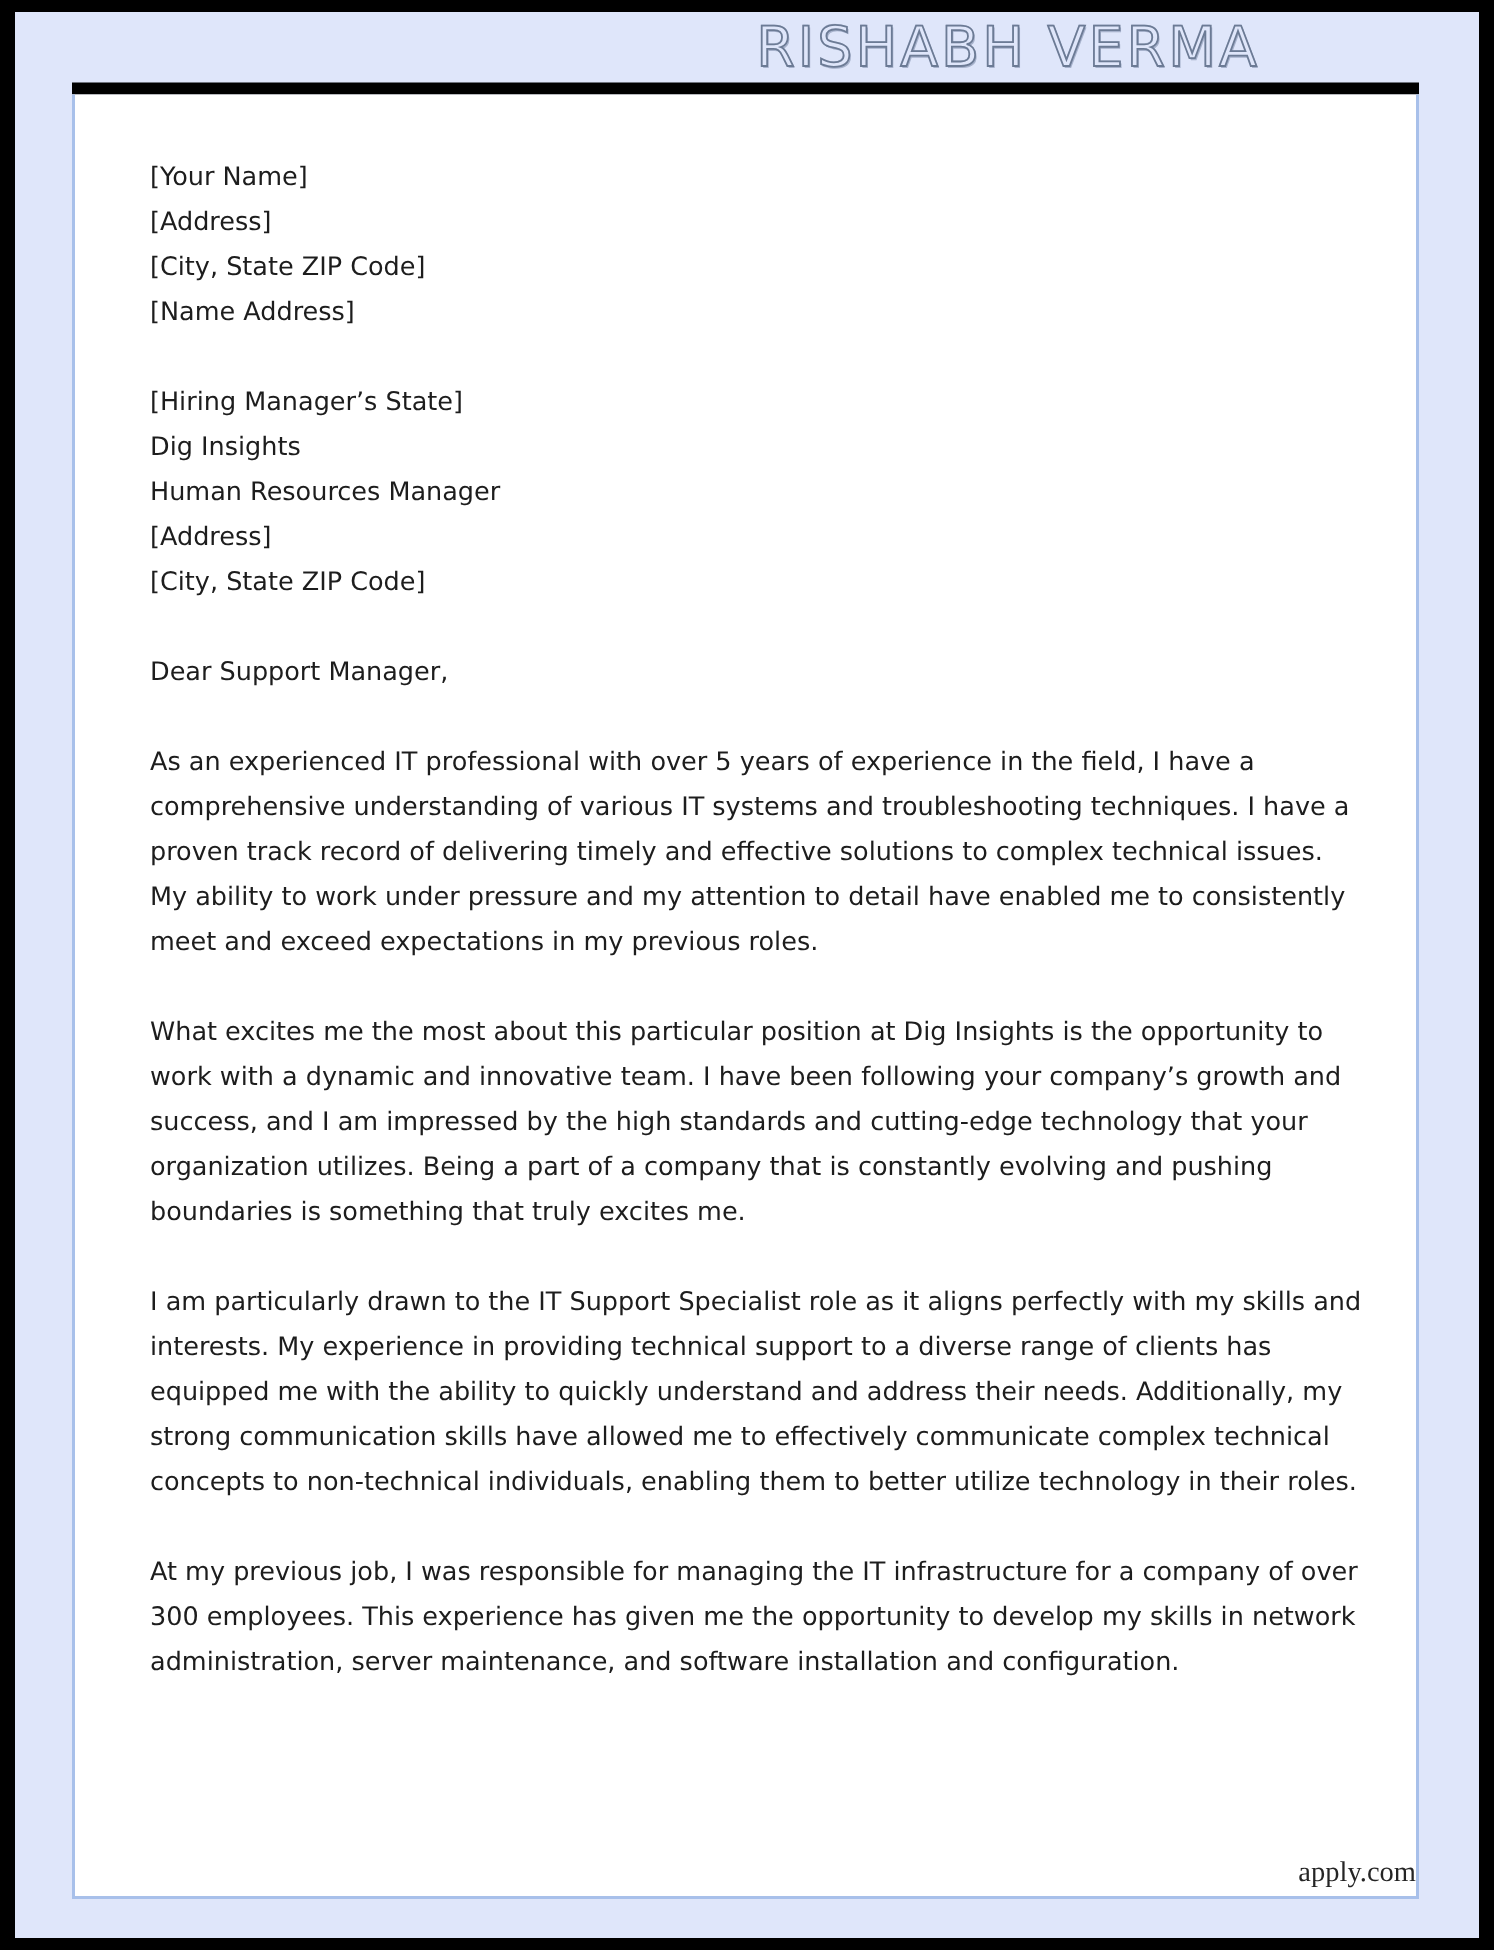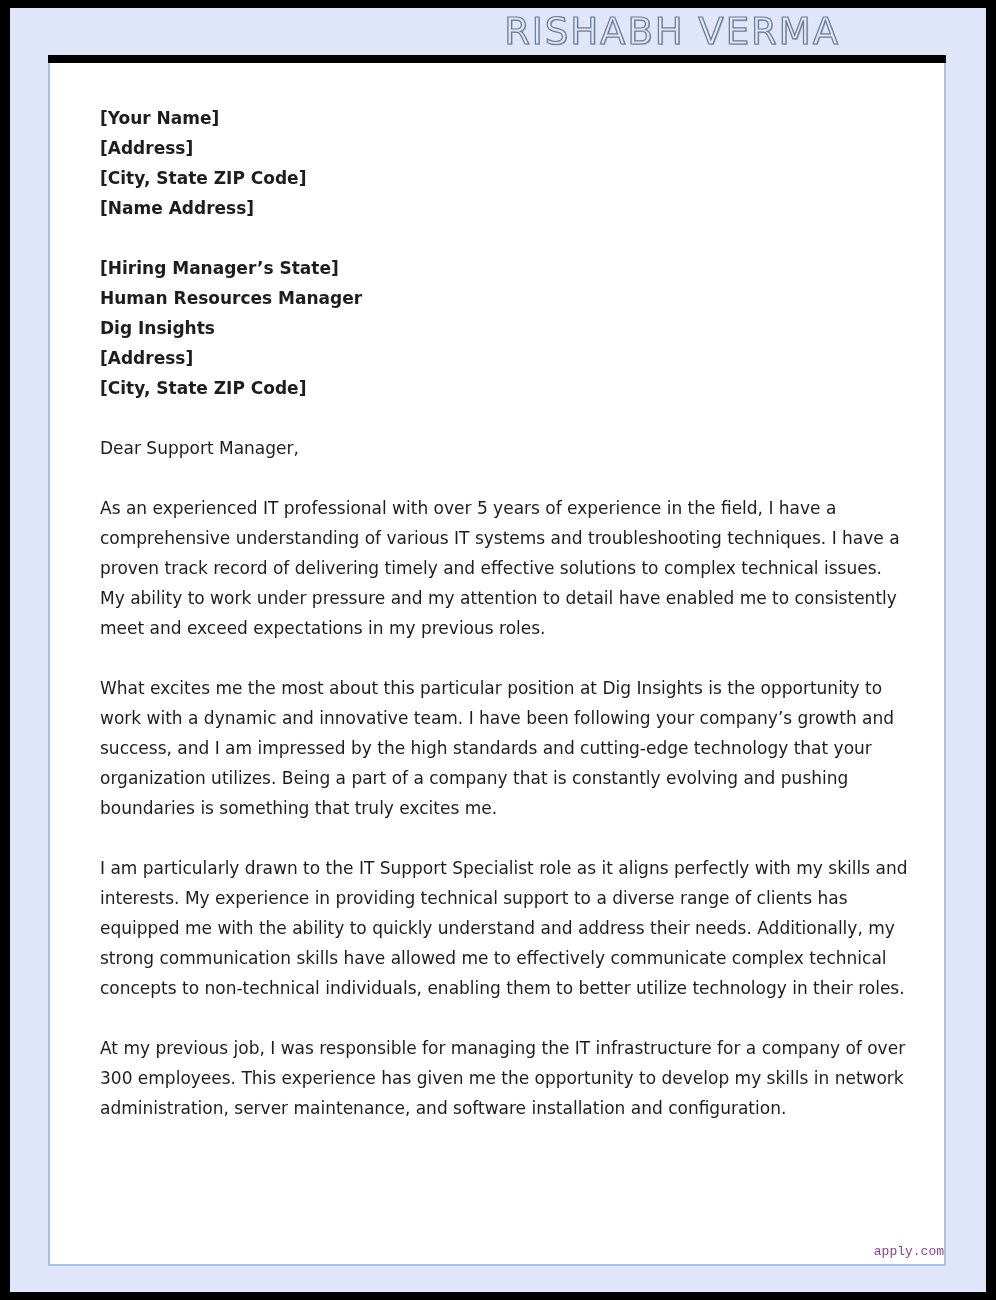--- a/index.html
+++ b/index.html
@@ -95,45 +95,44 @@
     box-sizing: border-box;
     padding: 40px 38px 0 52px;
     color: #1d1d1d;
     font-family: "DejaVu Sans", sans-serif;
     font-size: 17px;
     line-height: 30px;
   }
 
   .address-block {
     margin: 0 0 30px 0;
-    font-weight: bold;
   }
   .address-block .addr-line {
     display: block;
     white-space: pre;
   }
 
   .salutation {
     margin: 0 0 30px 0;
   }
 
   .letter-paragraph {
     margin: 0 0 30px 0;
     text-align: left;
   }
 
   
   #watermark {
     position: absolute;
     right: 42px;
     bottom: 34px;
-    font-family: Liberation Mono, monospace;
-    font-size: 13px;
+    font-family: Liberation Serif, serif;
+    font-size: 19px;
     line-height: 1;
-    color: #701a75;
+    color: #000000;
     opacity: 0.85;
     white-space: nowrap;
     pointer-events: none;
   }
 </style>
 </head>
 <body>
 
 <div id="page-frame">
   <div id="page-surface">
@@ -150,22 +149,22 @@
 
       <div class="address-block">
         <span class="addr-line">[Your Name]</span>
         <span class="addr-line">[Address]</span>
         <span class="addr-line">[City, State ZIP Code]</span>
         <span class="addr-line">[Name Address]</span>
       </div>
 
       <div class="address-block">
         <span class="addr-line">[Hiring Manager’s State]</span>
+        <span class="addr-line">Dig Insights</span>
         <span class="addr-line">Human Resources Manager</span>
-        <span class="addr-line">Dig Insights</span>
         <span class="addr-line">[Address]</span>
         <span class="addr-line">[City, State ZIP Code]</span>
       </div>
 
       <p class="salutation">Dear Support Manager,</p>
 
       <p class="letter-paragraph">As an experienced IT professional with over 5 years of experience in the field, I have a comprehensive understanding of various IT systems and troubleshooting techniques. I have a proven track record of delivering timely and effective solutions to complex technical issues. My ability to work under pressure and my attention to detail have enabled me to consistently meet and exceed expectations in my previous roles.</p>
       <p class="letter-paragraph">What excites me the most about this particular position at Dig Insights is the opportunity to work with a dynamic and innovative team. I have been following your company’s growth and success, and I am impressed by the high standards and cutting-edge technology that your organization utilizes. Being a part of a company that is constantly evolving and pushing boundaries is something that truly excites me.</p>
       <p class="letter-paragraph">I am particularly drawn to the IT Support Specialist role as it aligns perfectly with my skills and interests. My experience in providing technical support to a diverse range of clients has equipped me with the ability to quickly understand and address their needs. Additionally, my strong communication skills have allowed me to effectively communicate complex technical concepts to non-technical individuals, enabling them to better utilize technology in their roles.</p>
       <p class="letter-paragraph">At my previous job, I was responsible for managing the IT infrastructure for a company of over 300 employees. This experience has given me the opportunity to develop my skills in network administration, server maintenance, and software installation and configuration.</p>

